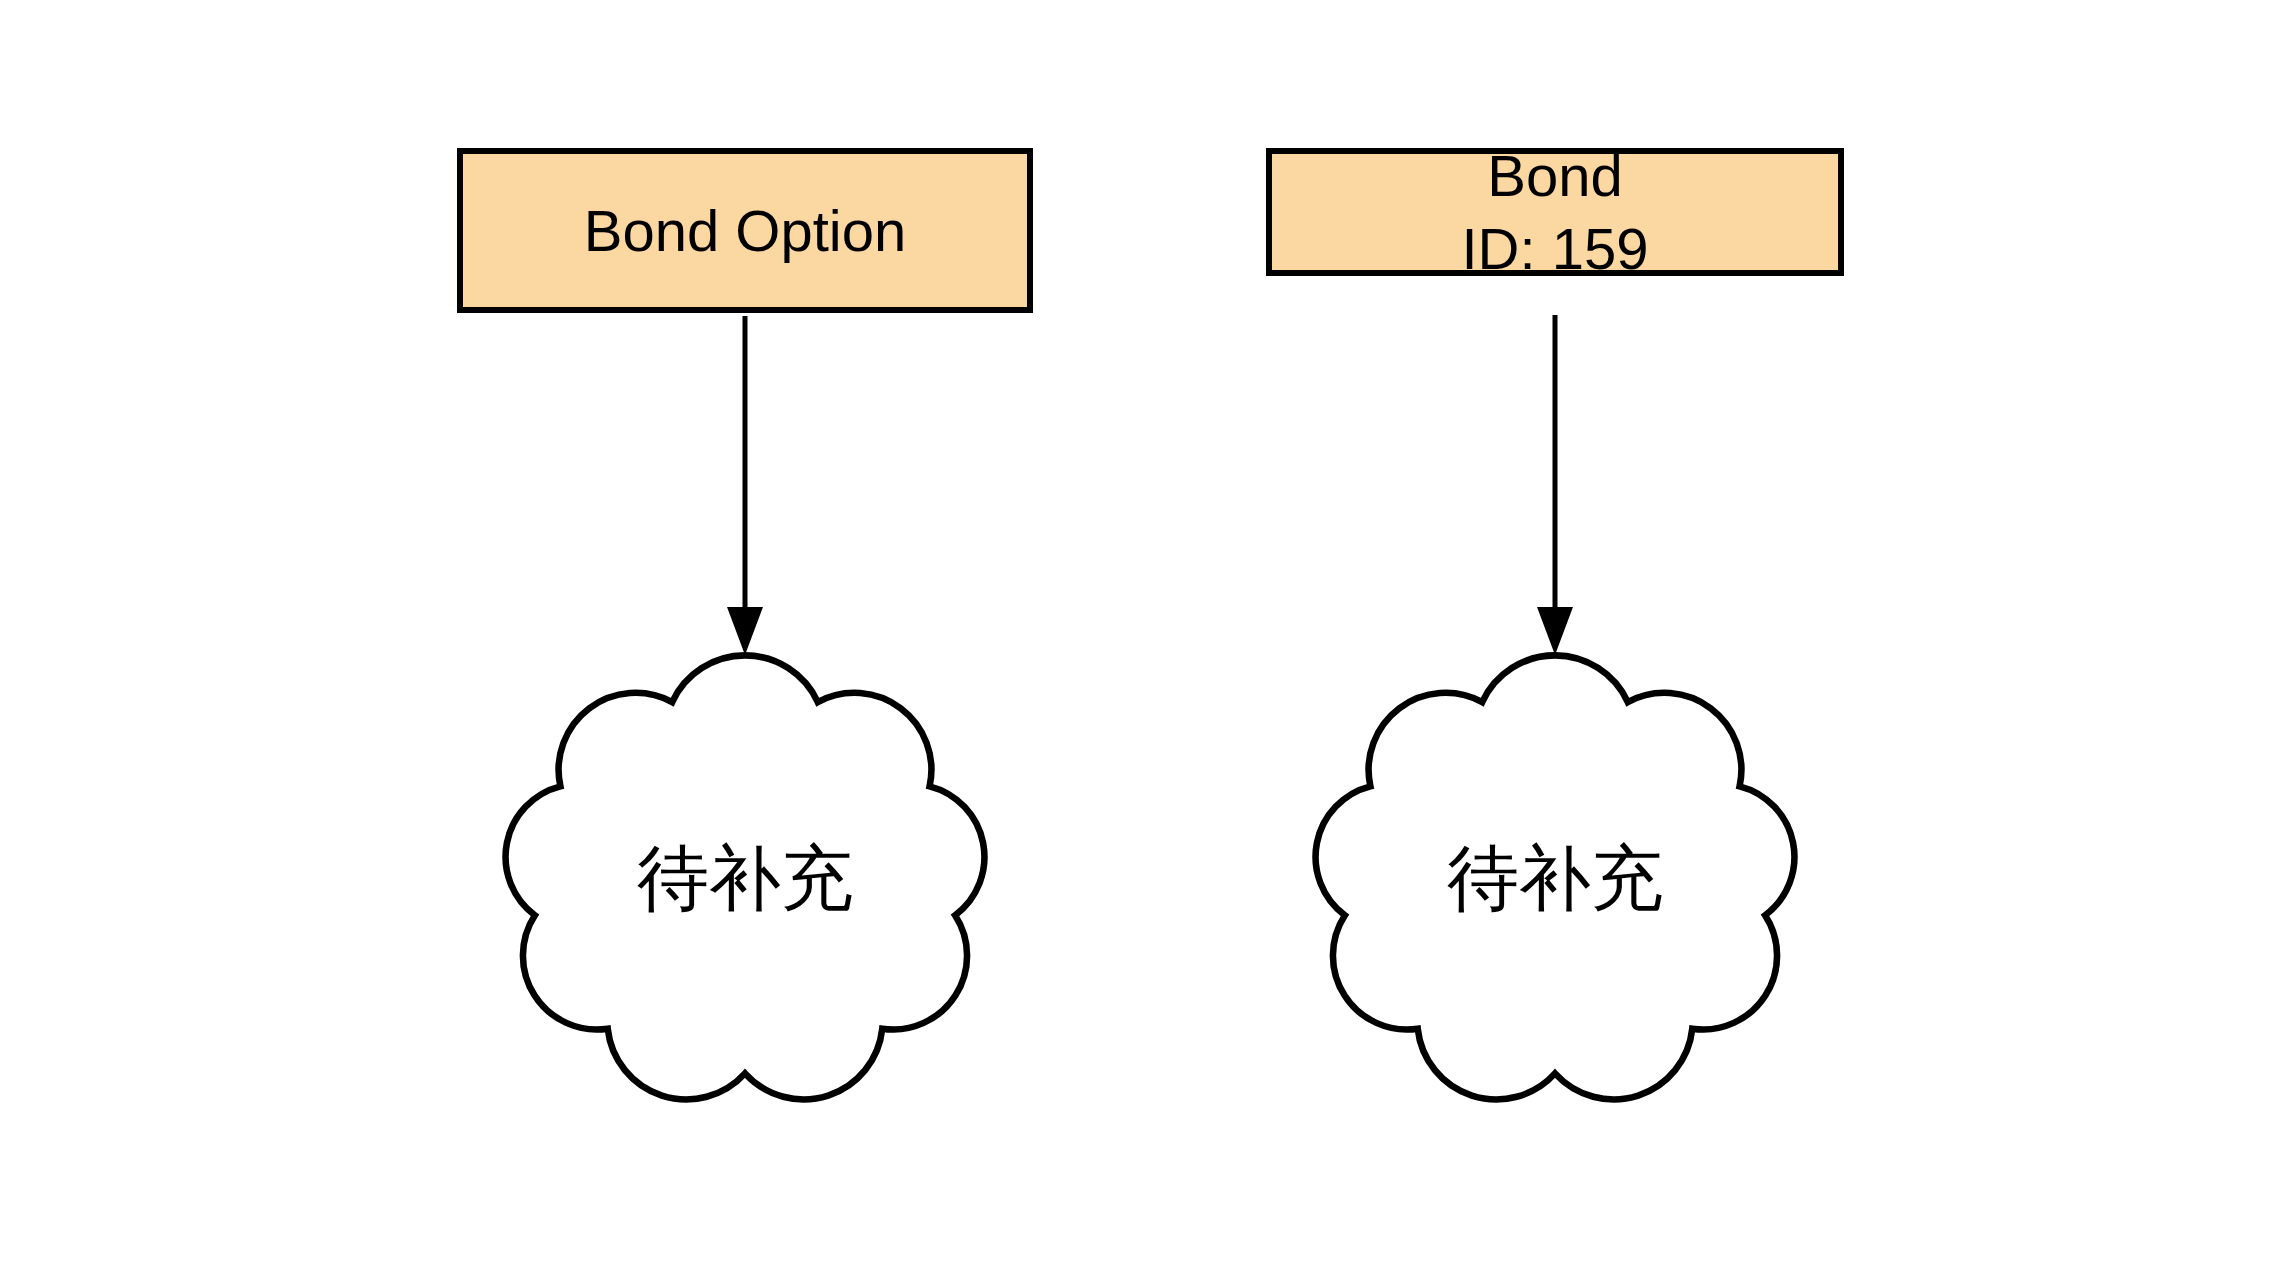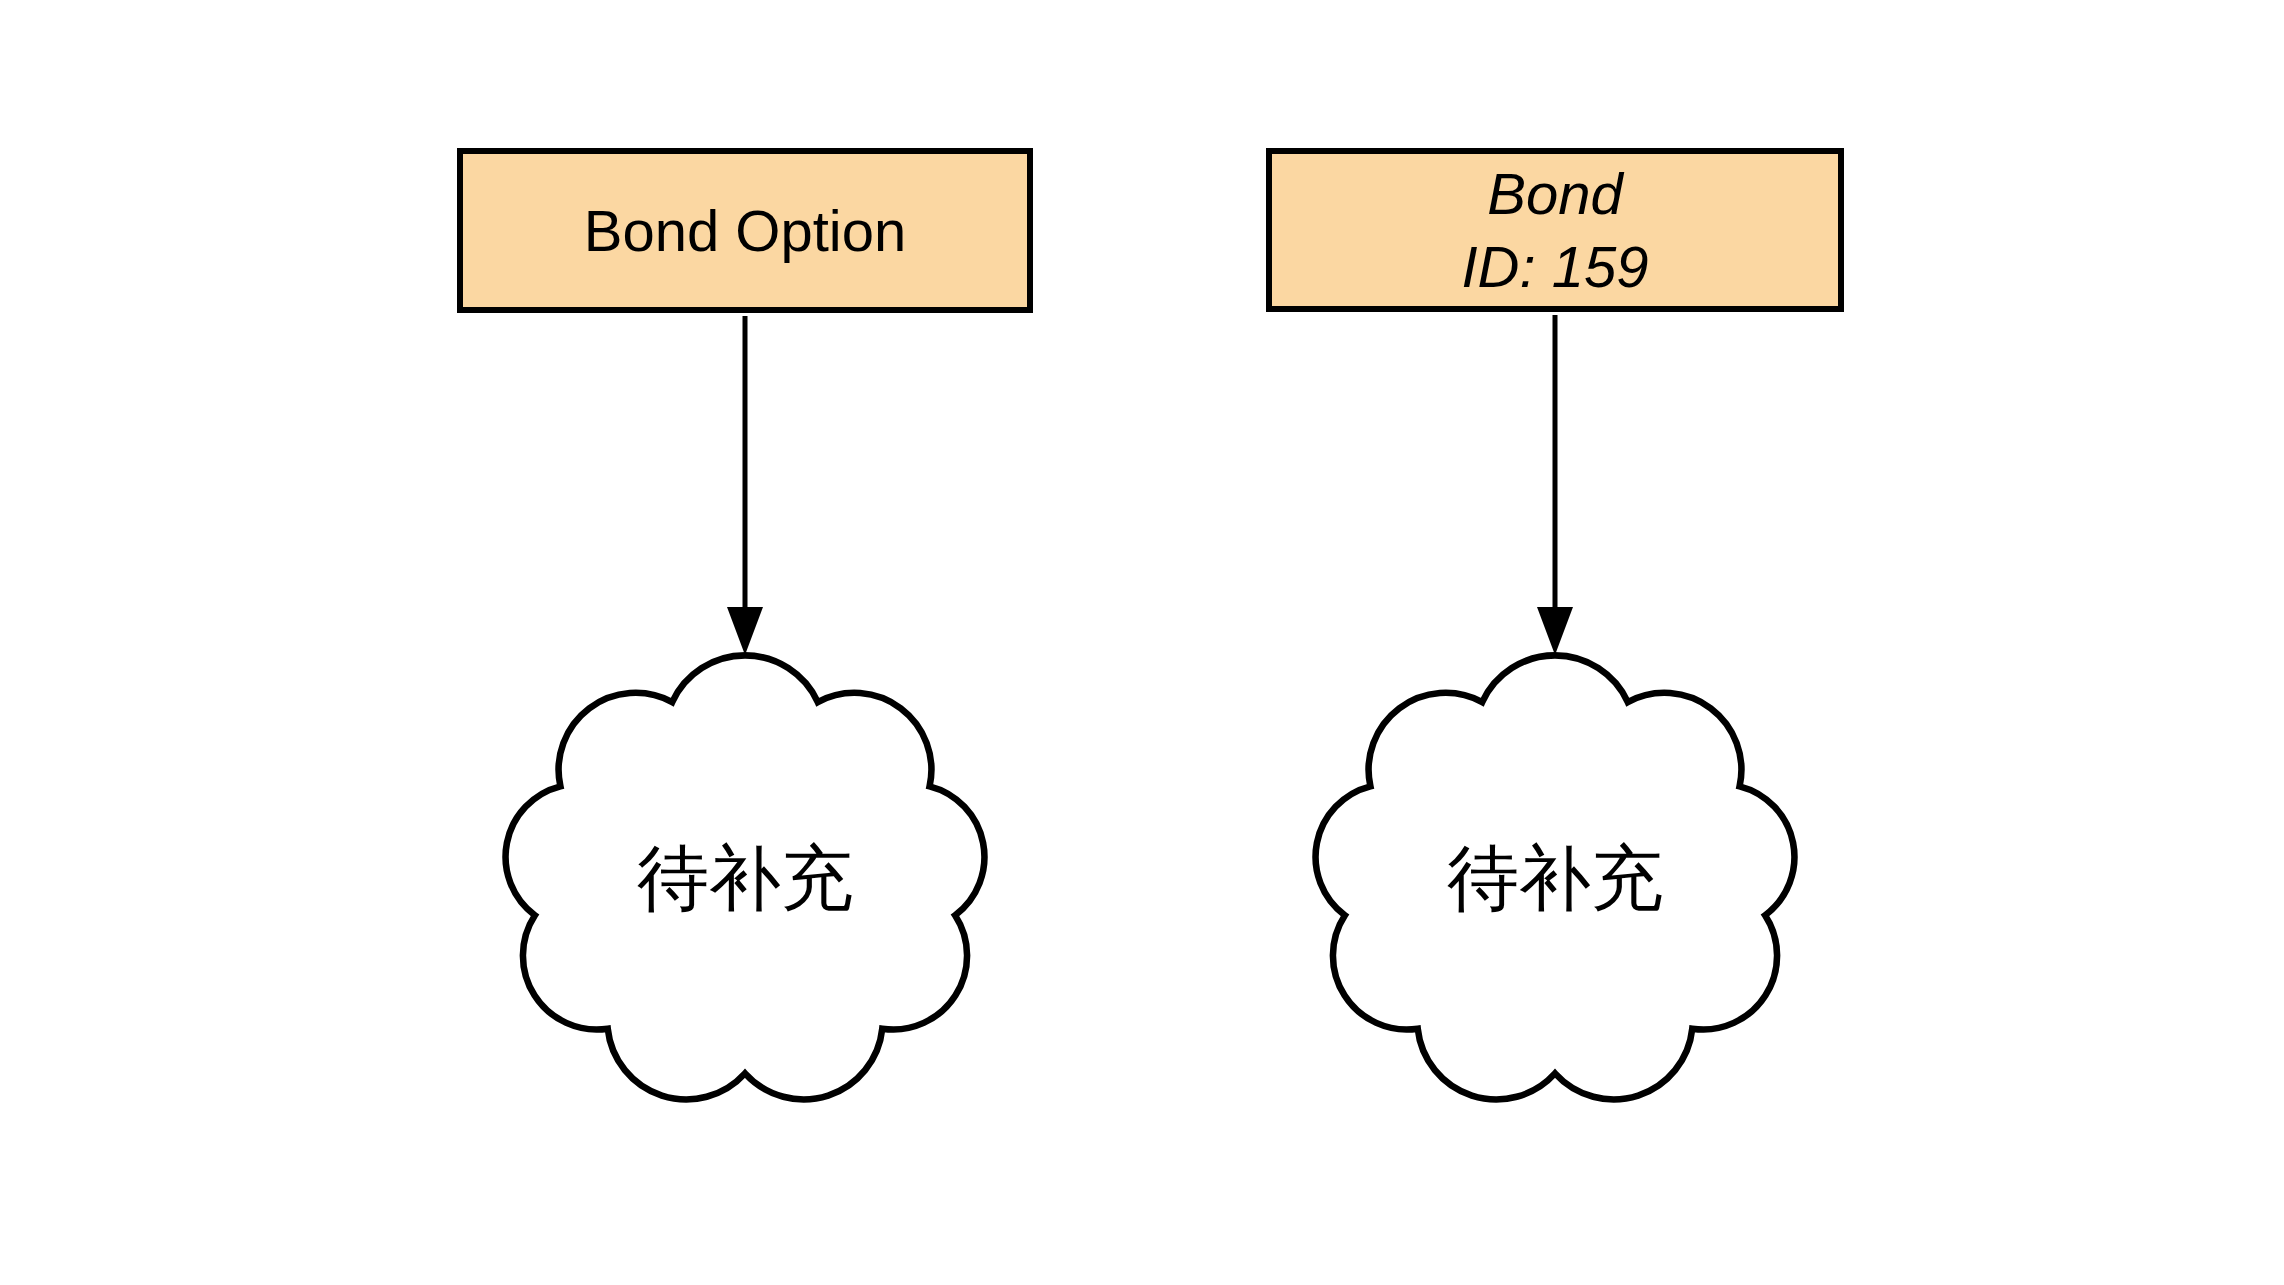--- a/index.html
+++ b/index.html
@@ -31,21 +31,21 @@
     display: flex;
     flex-direction: column;
     align-items: center;
     justify-content: center;
     text-align: center;
     font-size: 58px;
     line-height: 73px;
     color: #000000;
   }
   .node-box.box-1 { left: 457px; top: 148px; width: 576px; height: 165px; }
-  .node-box.box-2 { left: 1266px; top: 148px; width: 578px; height: 164px; font-style: italic; }
+  .node-box.box-2 { left: 1266px; top: 148px; width: 578px; height: 128px; }
   .cloud-label {
     position: absolute;
     width: 500px;
     text-align: center;
     font-size: 72px;
     line-height: 72px;
     color: #000000;
   }
   .cloud-label.cloud-label-1 { left: 495px; top: 842px; }
   .cloud-label.cloud-label-2 { left: 1305px; top: 842px; }

